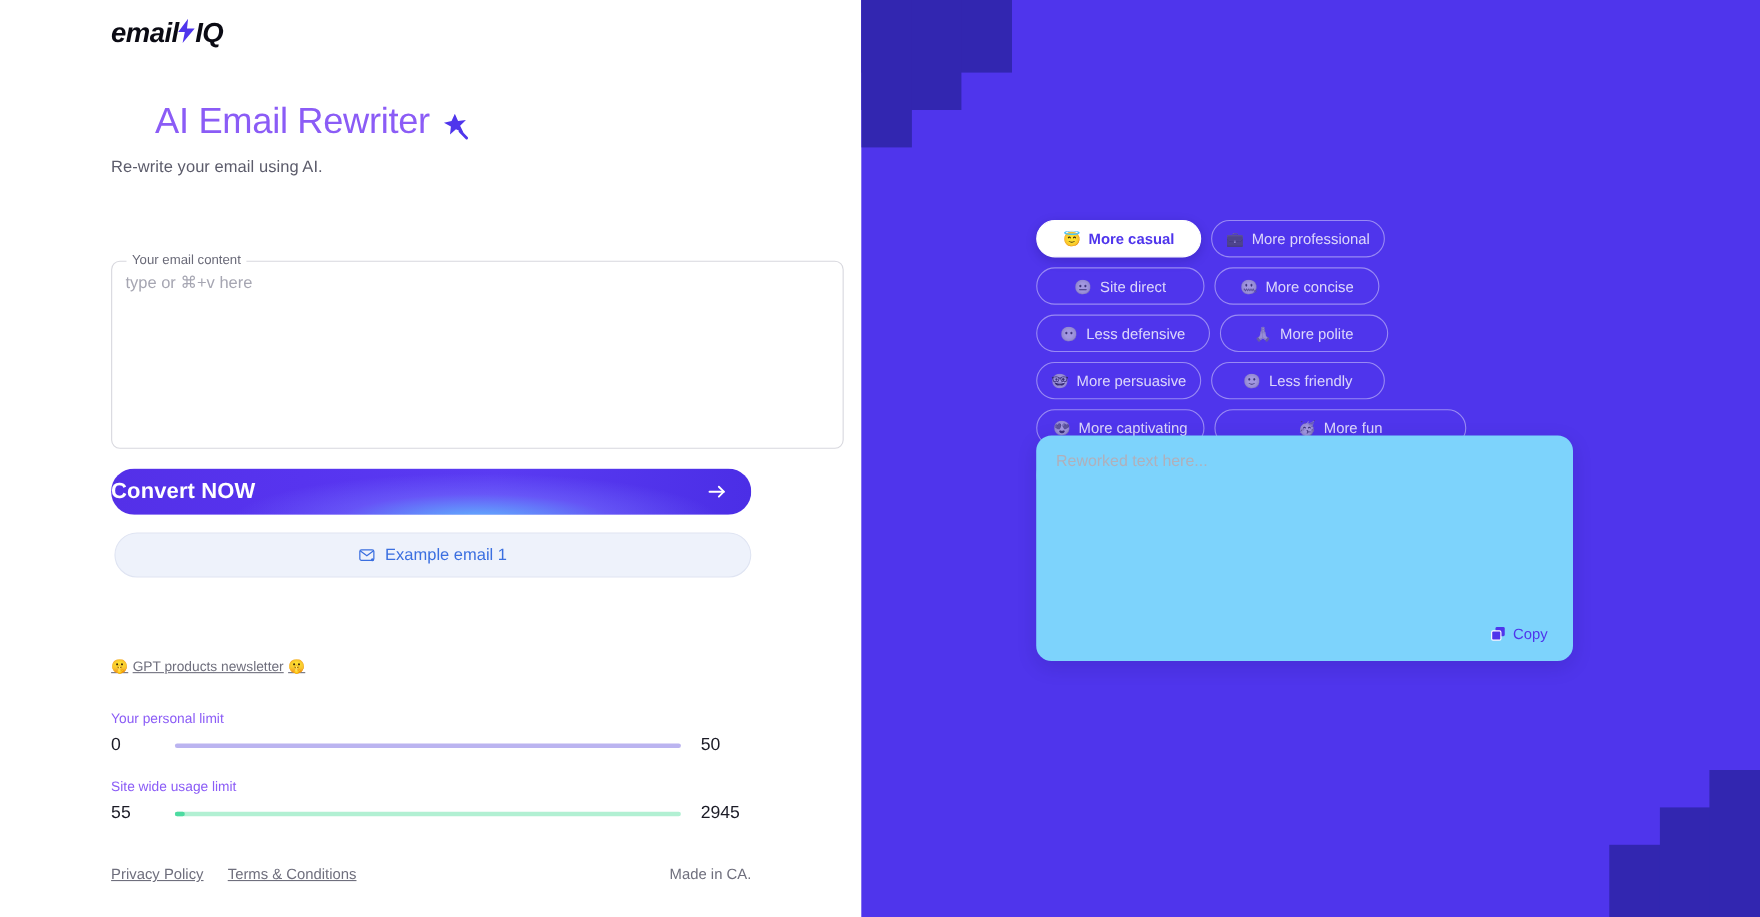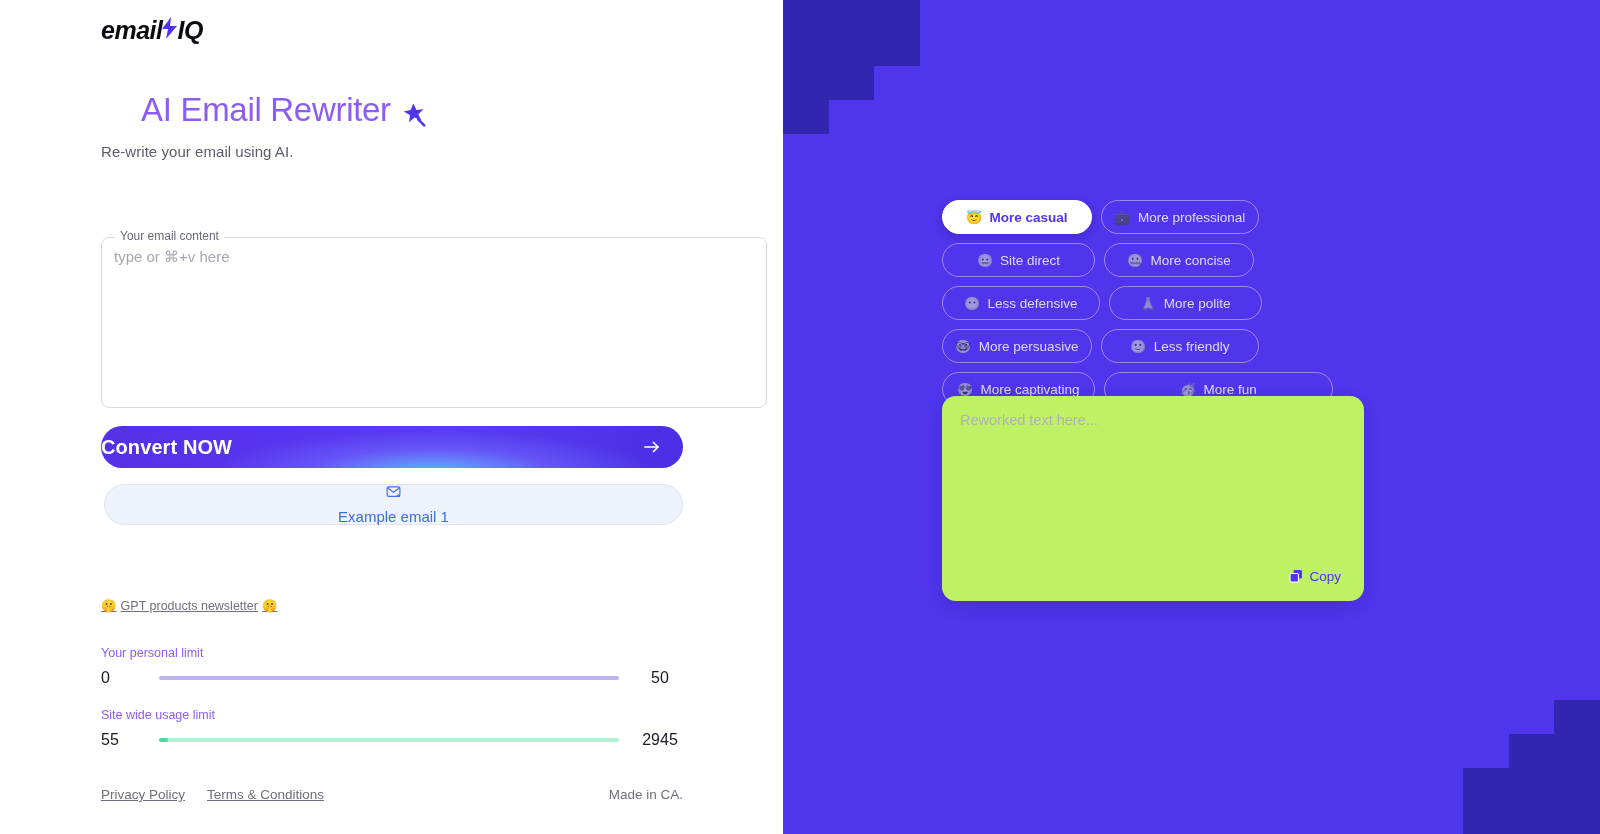--- a/index.html
+++ b/index.html
@@ -89,39 +89,38 @@
   }
 
   .example-btn {
     position: absolute; top: 484px; left: 3px;
     width: 579px; height: 41px;
     border: 1px solid #dfe4f2; border-radius: 21px;
     background: #eef2fb; cursor: pointer;
     display: flex; align-items: center; justify-content: center; gap: 9px;
     color: #3b6fe0; font-size: 15px;
     font-family: "Liberation Sans", sans-serif;
-    flex-direction: column;
   }
   .example-btn .mail-ico { width: 15px; height: 15px; display:block; }
 
   .newsletter {
     position: absolute; top: 598px; left: 0;
     font-size: 12.5px; color: #6f6f7d;
     text-decoration: underline; cursor: pointer;
     display: flex; align-items: center; gap: 4px; white-space: nowrap;
   }
 
   .limit-block { position: absolute; left: 0; width: 582px; }
   .limit-label { font-size: 12.5px; color: #8b5cf6; margin-bottom: 9px; }
   .limit-row { display: flex; align-items: center; gap: 0; }
   .limit-min, .limit-max {
     font-size: 16px; color: #1b1b26; min-width: 40px;
   }
   .limit-min { text-align: left; }
-  .limit-max { text-align: center; min-width: 46px; }
+  .limit-max { text-align: left; min-width: 46px; }
   .track-wrap { flex: 1; padding: 0 18px; position: relative; height: 14px; display:flex; align-items:center; }
   .track { position: relative; width: 100%; height: 4px; border-radius: 3px; }
   .track .fill { position: absolute; left: 0; top: 0; height: 100%; border-radius: 3px; }
   .track.purple { background: #bbb4f0; }
   .track.purple .fill { background: #6d5de8; }
   .track.green { background: #b2f0d3; }
   .track.green .fill { background: #4ddba1; }
 
   .footer {
     position: absolute; bottom: 32px; left: 0; width: 582px;
@@ -166,22 +165,22 @@
   }
   .tone-btn.active .emj { filter: none; }
   .tone-btn.w1 { width: 150px; }
   .tone-btn.w2 { width: 158px; }
   .tone-btn.w3 { width: 153px; }
   .tone-btn.wide-left { width: 229px; }
   .tone-btn.wide-right { width: 232px; }
 
   .output-card {
     position: absolute; left: 159px; top: 396px;
-    width: 422px; height: 205px;
-    background: #bef264; border-radius: 14px;
+    width: 488px; height: 205px;
+    background: #7dd3fc; border-radius: 14px;
     box-shadow: 0 5px 18px rgba(20,10,80,0.14);
   }
   .output-card textarea {
     position: absolute; left: 18px; top: 16px;
     width: calc(100% - 36px); height: calc(100% - 70px);
     border: 0; outline: 0; resize: none; background: transparent;
     font-family: "Liberation Sans", sans-serif;
     font-size: 14.5px; color: #1b1b26;
   }
   .output-card textarea::placeholder { color: #b0b0bb; }

